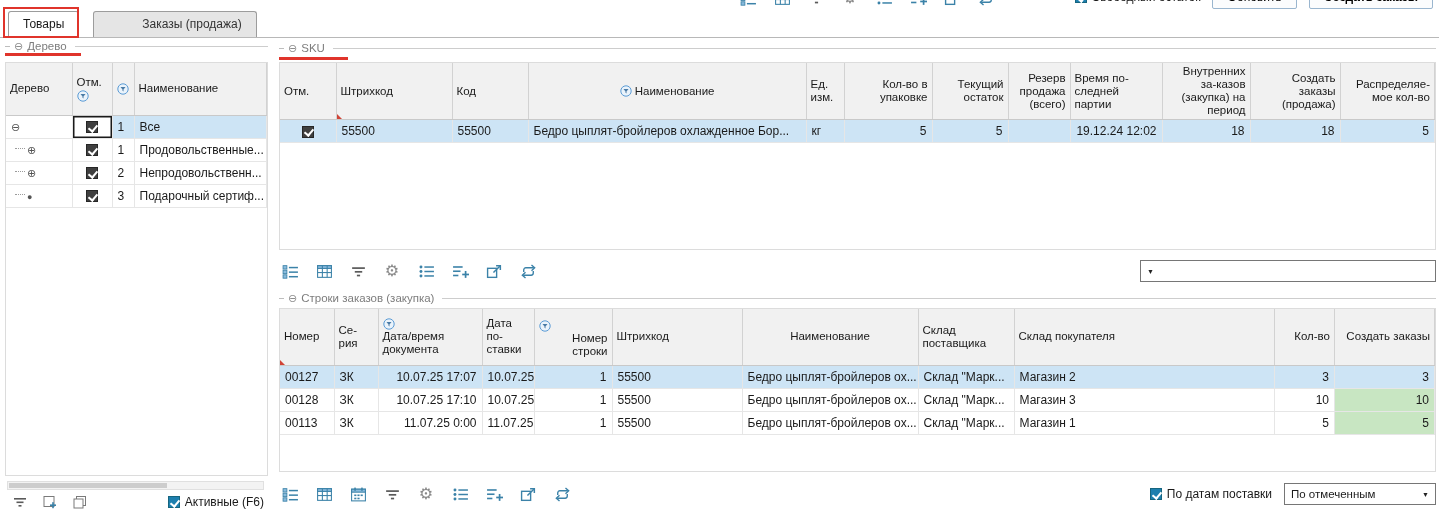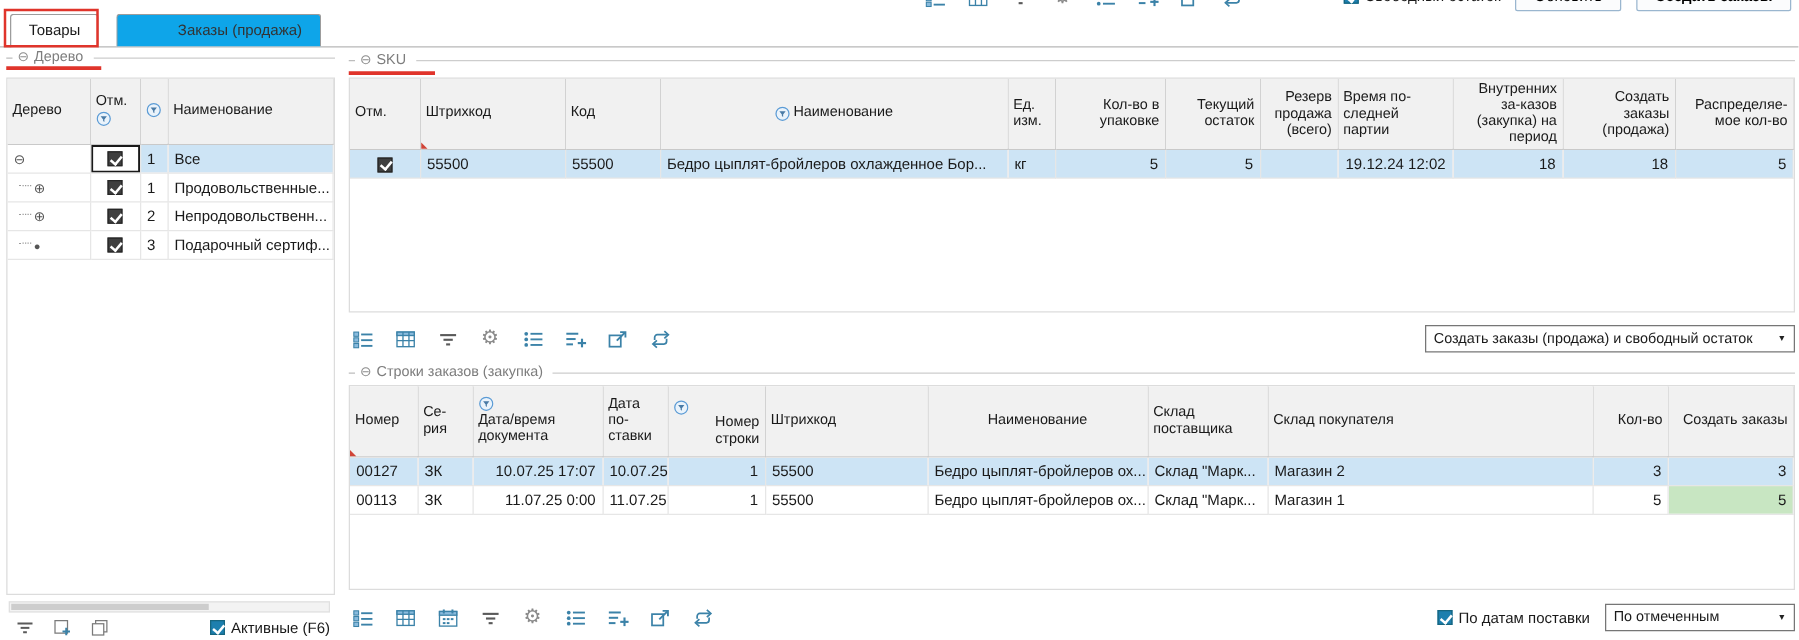--- a/index.html
+++ b/index.html
@@ -11,21 +11,21 @@
   .top-strip { position:absolute; top:0; left:0; right:0; height:10px; overflow:hidden; }
   .top-icons { position:absolute; left:737px; top:-13px; display:flex; gap:12px; align-items:center; }
   .tr-controls { position:absolute; right:6px; top:-15px; display:flex; align-items:center; gap:12px; }
   .btn { border:1px solid #9ab6cf; background:#fbfcfd; border-radius:2px; padding:3px 14px; font-size:12px; height:24px; white-space:nowrap; }
   .btn.bold { font-weight:bold; }
 
   
   .tabs-row { position:absolute; top:10px; left:0; right:0; height:28px; border-bottom:1px solid #b8b8b8; padding-left:8px; display:flex; align-items:flex-end; }
   .tab { padding:5px 14px 6px 14px; border:1px solid #9c9c9c; border-bottom:none; border-radius:3px 3px 0 0; margin-right:14px; white-space:nowrap; }
   .tab.active { background:#fff; position:relative; z-index:2; margin-bottom:-1px; padding-bottom:7px; }
-  .tab.inactive { background:#0ea5e9; color:#333;padding-left:48px; }
+  .tab.inactive { background:#e5e5e5; color:#333;padding-left:48px; }
 
   
   .left-panel  { position:absolute; top:38px; left:5px;  width:263px; bottom:0; }
   .right-panel { position:absolute; top:38px; left:279px; right:3px;  bottom:0; }
 
   .group-header { display:flex; align-items:center; height:16px; color:#7d7d7d; font-size:11.5px; gap:4px; }
   .group-header .dash { width:5px; border-top:1px solid #bdbdbd; }
   .group-header .collapse { color:#8d8d8d; font-size:11px; line-height:10px; cursor:pointer; }
   .group-header .hline { flex:1; border-top:1px solid #cdcdcd; margin-left:4px; }
 
@@ -380,21 +380,20 @@
       <span class="icbtn">
           <svg width="17" height="17" viewBox="0 0 16 16">
             <path d="M3.5 8.5 V6.5 a2 2 0 0 1 2-2 h7.5" fill="none" stroke="#3b82a8" stroke-width="1.3"></path>
             <path d="M10.8 1.8 L13.8 4.5 L10.8 7.2" fill="none" stroke="#3b82a8" stroke-width="1.3"></path>
             <path d="M12.5 7.5 V9.5 a2 2 0 0 1 -2 2 h-7.5" fill="none" stroke="#3b82a8" stroke-width="1.3"></path>
             <path d="M5.2 8.8 L2.2 11.5 L5.2 14.2" fill="none" stroke="#3b82a8" stroke-width="1.3"></path>
           </svg>
         </span>
       <span class="spacer"></span>
       <span class="dd" style="width:296px;">
-        <span>Создать заказы (продажа) и свободный остаток</span>
         <span class="arrow">▼</span>
       </span>
     </div>
 
     <div class="group-header" style="position:absolute; top:252px; left:0; right:0;">
       <span class="dash"></span>
       <span class="collapse">⊖</span>
       <span>Строки заказов (закупка)</span>
       <span class="hline"></span>
     </div>
@@ -443,20 +442,33 @@
             <td class="L">10.07.25</td>
             <td class="R">1</td>
             <td class="L">55500</td>
             <td class="L">Бедро цыплят-бройлеров ох...</td>
             <td class="L">Склад "Марк...</td>
             <td class="L">Магазин 2</td>
             <td class="R">3</td>
             <td class="R green">3</td>
           </tr>
           <tr>
+            <td class="L">00128</td>
+            <td class="L">ЗК</td>
+            <td class="R">10.07.25 17:10</td>
+            <td class="L">10.07.25</td>
+            <td class="R">1</td>
+            <td class="L">55500</td>
+            <td class="L">Бедро цыплят-бройлеров ох...</td>
+            <td class="L">Склад "Марк...</td>
+            <td class="L">Магазин 3</td>
+            <td class="R">10</td>
+            <td class="R green">10</td>
+          </tr>
+          <tr>
             <td class="L">00113</td>
             <td class="L">ЗК</td>
             <td class="R">11.07.25 0:00</td>
             <td class="L">11.07.25</td>
             <td class="R">1</td>
             <td class="L">55500</td>
             <td class="L">Бедро цыплят-бройлеров ох...</td>
             <td class="L">Склад "Марк...</td>
             <td class="L">Магазин 1</td>
             <td class="R">5</td>

